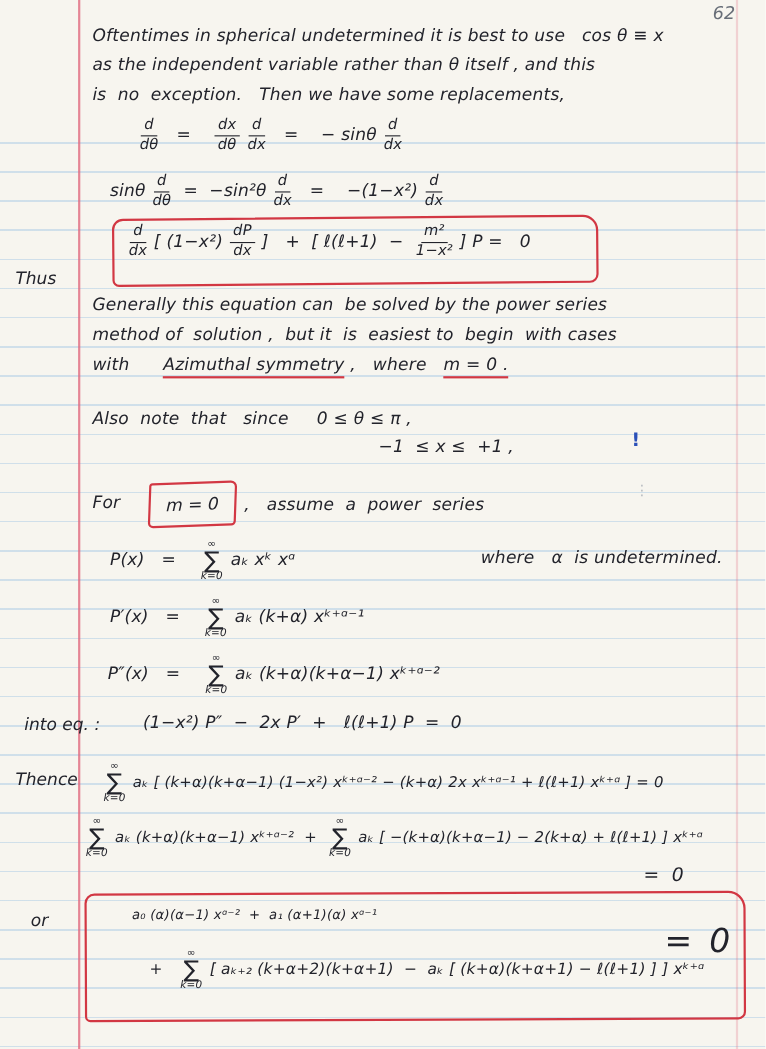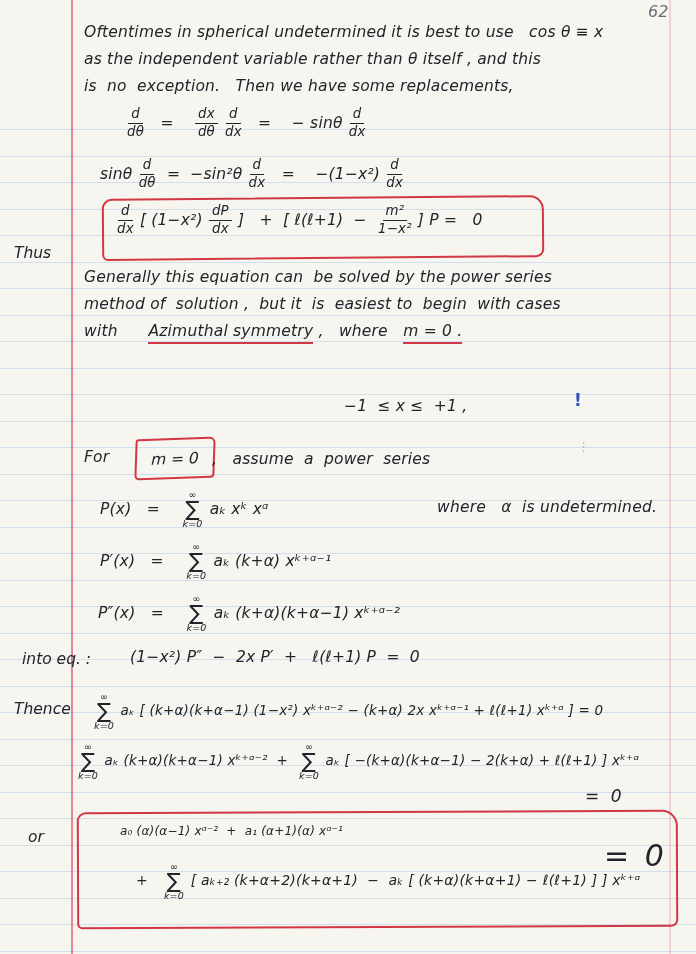--- a/index.html
+++ b/index.html
@@ -67,29 +67,30 @@
   <div class="line" style="left:100px;top:158px;">sinθ <span class="frac"><span class="num">d</span><span class="den">dθ</span></span>  =  −sin²θ <span class="frac"><span class="num">d</span><span class="den">dx</span></span>   =    −(1−x²) <span class="frac"><span class="num">d</span><span class="den">dx</span></span></div>
 
   <div class="margin-note" style="left:14px;top:217px;margin-top:27px;">Thus</div>
   <div class="redbox box1"></div>
   <div class="line" style="left:116px;top:204px;"><span class="frac"><span class="num">d</span><span class="den">dx</span></span> [ (1−x²) <span class="frac"><span class="num">dP</span><span class="den">dx</span></span> ]   +  [ ℓ(ℓ+1)  −  <span class="frac"><span class="num">m²</span><span class="den">1−x²</span></span> ] P =   0</div>
 
   <div class="line" style="left:84px;top:268px;">Generally this equation can  be solved by the power series</div>
   <div class="line" style="left:84px;top:295px;text-align:right;">method of  solution ,  but it  is  easiest to  begin  with cases</div>
   <div class="line" style="left:84px;top:322px;"><span>with      </span><span class="red-underline">Azimuthal symmetry</span><span> ,   where   </span><span class="red-underline">m = 0 .</span></div>
 
+  <div class="line" style="left:84px;top:371px;">Also  note  that   since     0 ≤ θ ≤ π ,</div>
   <div class="line" style="left:305px;top:397px;margin-left:39px;">−1  ≤ x ≤  +1 ,</div>
   <div class="blue-mark">!</div>
   <div class="faint-dots">⋮</div>
 
   <div class="line" style="left:84px;top:448px;">For</div>
   <div class="redbox boxm0">
       <span>m = 0</span>
     </div>
-  <div class="line" style="left:212px;top:450px;">,   assume  a  power  series</div>
+  <div class="line" style="left:222px;top:450px;">,   assume  a  power  series</div>
 
   <div class="line" style="left:100px;top:490px;">P(x)   =    <span class="sum"><span class="lim">∞</span><span class="sig">∑</span><span class="lim">k=0</span></span> aₖ xᵏ xᵅ</div>
   <div class="line" style="left:437px;top:498px;">where   α  is undetermined.</div>
   <div class="line" style="left:100px;top:542px;">P′(x)   =    <span class="sum"><span class="lim">∞</span><span class="sig">∑</span><span class="lim">k=0</span></span> aₖ (k+α) xᵏ⁺ᵅ⁻¹</div>
   <div class="line" style="left:98px;top:594px;">P″(x)   =    <span class="sum"><span class="lim">∞</span><span class="sig">∑</span><span class="lim">k=0</span></span> aₖ (k+α)(k+α−1) xᵏ⁺ᵅ⁻²</div>
 
   <div class="margin-note" style="left:22px;top:650px;text-align:right;">into eq. :</div>
   <div class="line" style="left:130px;top:648px;">(1−x²) P″  −  2x P′  +   ℓ(ℓ+1) P  =  0</div>
 
   <div class="margin-note" style="left:14px;top:700px;">Thence</div>

